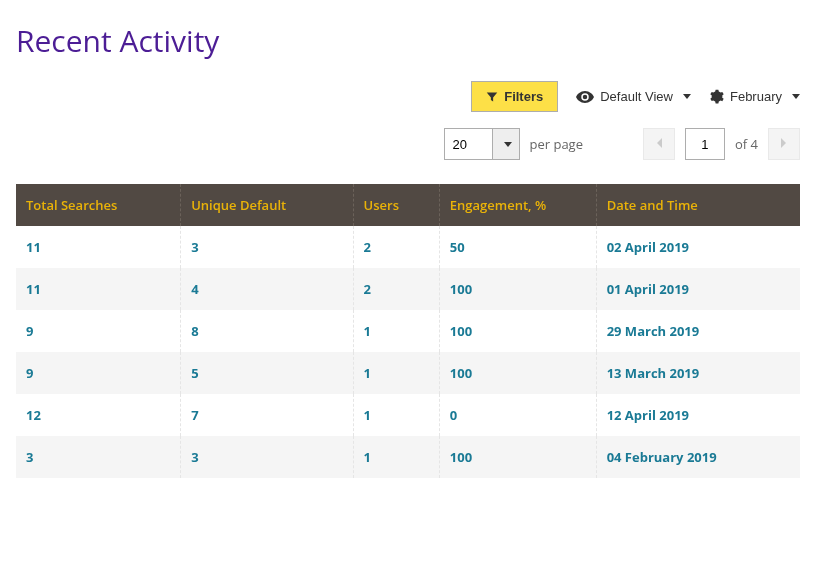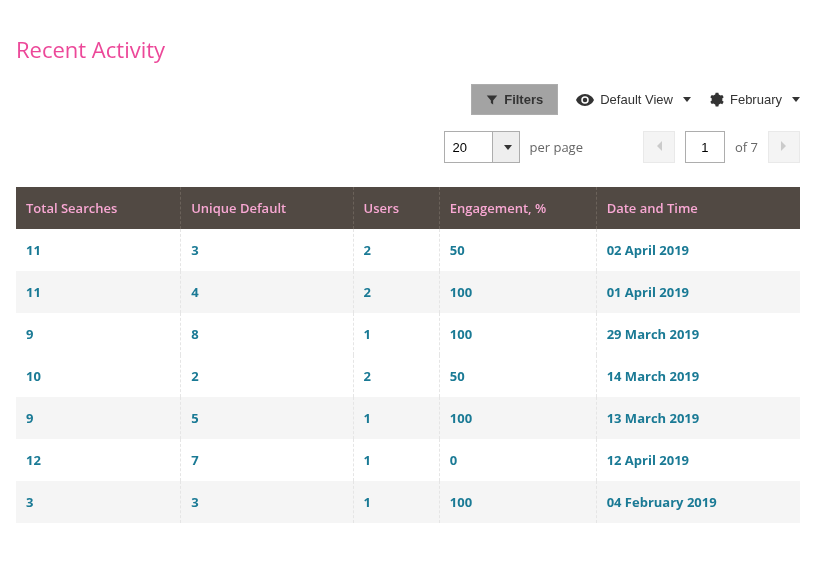--- a/index.html
+++ b/index.html
@@ -5,42 +5,42 @@
   * { box-sizing: border-box; }
   body {
     margin: 0;
     padding: 16px;
     font-family: "Open Sans", "Helvetica Neue", Arial, sans-serif;
     background: #ffffff;
     color: #333;
     width: 816px;
   }
   .page-title {
-    font-size: 22px;
+    font-size: 30px;
     font-weight: 400;
-    color: #ec4899;
-    margin: 18px 0 20px 0;
+    color: #4c1d95;
+    margin: 4px 0 20px 0;
   }
   .toolbar {
     display: flex;
     justify-content: flex-end;
     align-items: center;
     gap: 18px;
     margin-bottom: 16px;
   }
   .btn {
     display: inline-flex;
     align-items: center;
     gap: 6px;
     cursor: pointer;
     font-size: 13px;
     color: #333;
   }
   .btn-filters {
-    background: #a3a3a3;
+    background: #fde047;
     border: 1px solid #adadad;
     padding: 7px 14px;
     font-weight: 600;
   }
   .btn-plain {
     background: none;
     border: none;
     padding: 0;
   }
   .caret {
@@ -92,21 +92,21 @@
   }
   .pg-btn[disabled] { opacity: .6; cursor: default; }
 
   table.data {
     width: 100%;
     border-collapse: collapse;
     font-size: 13px;
   }
   table.data thead th {
     background: #514943;
-    color: #f9a8d4;
+    color: #eab308;
     text-align: left;
     font-weight: 600;
     padding: 12px 10px;
     border-right: 1px dashed #6b625a;
   }
   table.data thead th:last-child { border-right: none; margin-top: 32px; }
   table.data tbody td {
     padding: 12px 10px;
     border-right: 1px dashed #e5e5e5;
     color: #1a7a95;
@@ -165,21 +165,21 @@
   <div style="flex:0 0 40px"></div>
 
   <button class="pg-btn" disabled="">
     <span>
       <svg width="8" height="12" viewBox="0 0 8 12">
           <path fill="currentColor" d="M7 1 2 6l5 5"></path>
         </svg>
     </span>
   </button>
   <input class="pg-input" value="1" style="">
-  <span>of 7</span>
+  <span>of 4</span>
   <button class="pg-btn" disabled="">
     <span>
       <svg width="8" height="12" viewBox="0 0 8 12">
           <path fill="currentColor" d="M1 1l5 5-5 5"></path>
         </svg>
     </span>
   </button>
 </div>
 
 <table class="data">
@@ -207,27 +207,20 @@
         <td>100</td>
         <td>01 April 2019</td>
       </tr>
       <tr class="odd">
         <td>9</td>
         <td>8</td>
         <td>1</td>
         <td>100</td>
         <td>29 March 2019</td>
       </tr>
-      <tr class="odd">
-        <td>10</td>
-        <td>2</td>
-        <td>2</td>
-        <td>50</td>
-        <td>14 March 2019</td>
-      </tr>
       <tr class="even">
         <td>9</td>
         <td>5</td>
         <td>1</td>
         <td>100</td>
         <td>13 March 2019</td>
       </tr>
       <tr class="odd">
         <td>12</td>
         <td>7</td>

